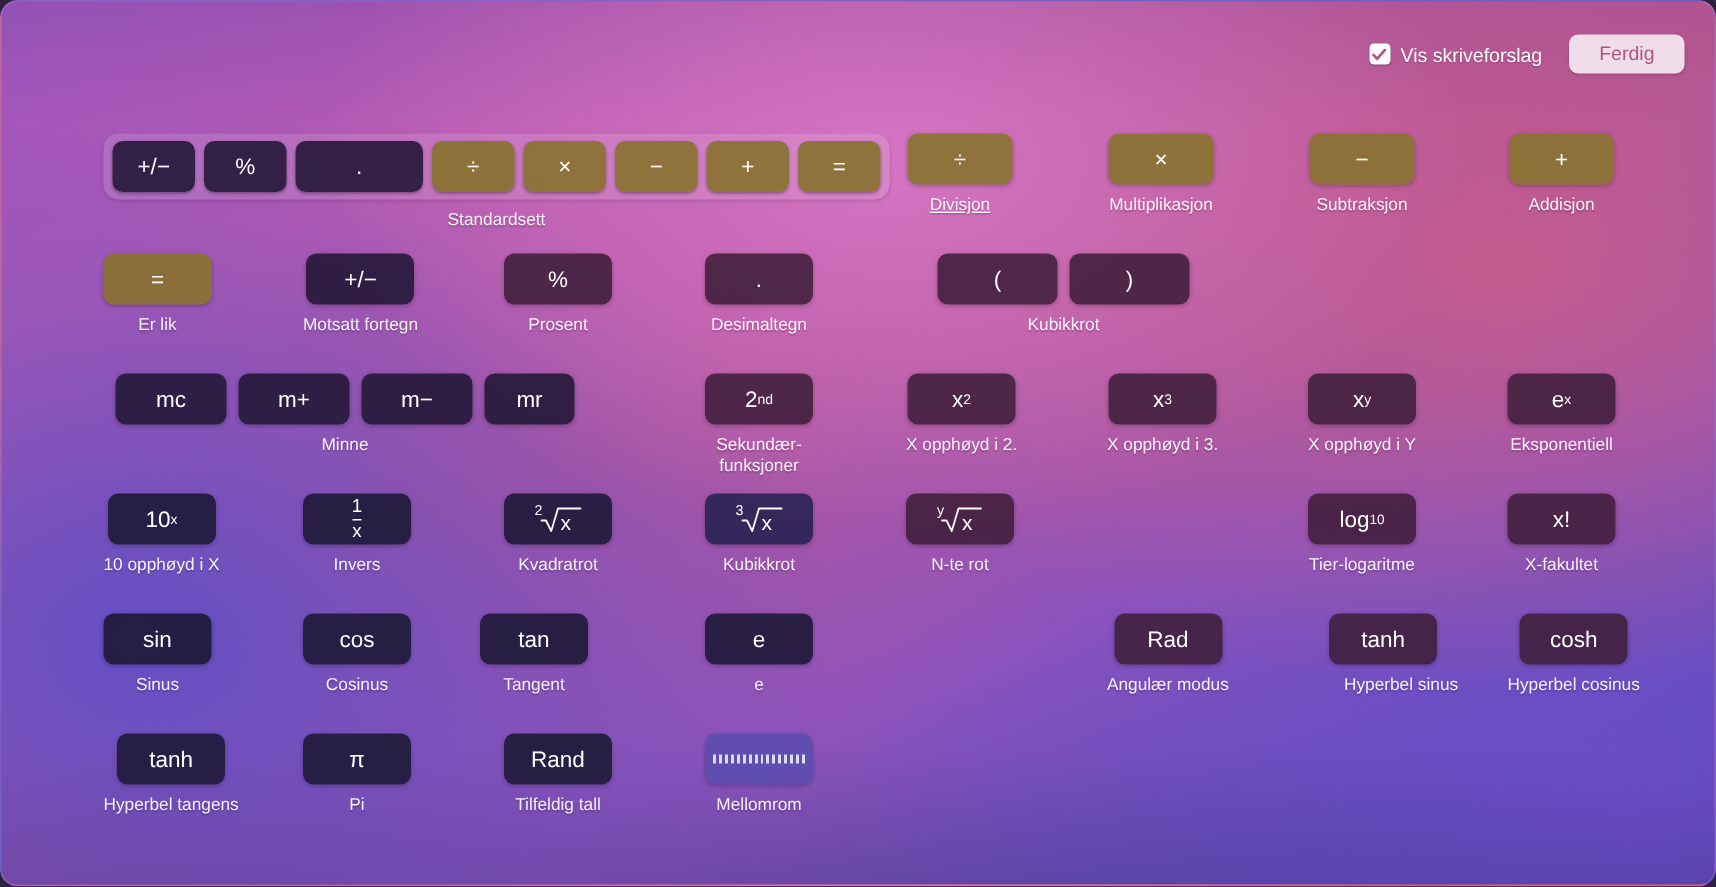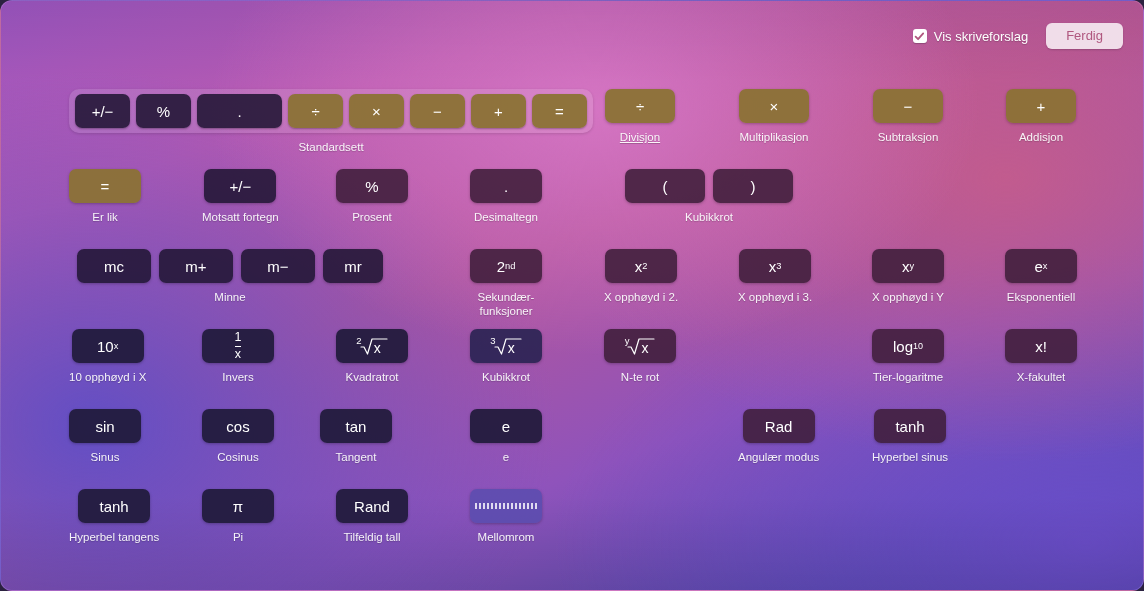--- a/index.html
+++ b/index.html
@@ -406,21 +406,27 @@
         <div class="cell" style="left: 737px;">
           <div class="btn plum" style="width: 72px;">
             <span>Rad</span>
           </div>
           <div class="caption" style="max-width: 130px;">Angulær modus</div>
         </div>
         <div class="cell" style="left: 871px;">
           <div class="btn plum" style="width: 72px;">
             <span>tanh</span>
           </div>
-          <div class="caption" style="max-width: 130px;">Hyperbel sinus</div>
+          <div class="caption" style="max-width: 130px; margin-left: 24px;">Hyperbel sinus</div>
+        </div>
+        <div class="cell" style="left: 1004px;">
+          <div class="btn plum" style="width: 72px;">
+            <span>cosh</span>
+          </div>
+          <div class="caption" style="max-width: 130px;">Hyperbel cosinus</div>
         </div>
       </div>
       <div class="row">
         <div class="cell" style="left: 68px;">
           <div class="btn navy" style="width: 72px;">
             <span>tanh</span>
           </div>
           <div class="caption" style="max-width: 130px;">Hyperbel tangens</div>
         </div>
         <div class="cell" style="left: 201px;">

